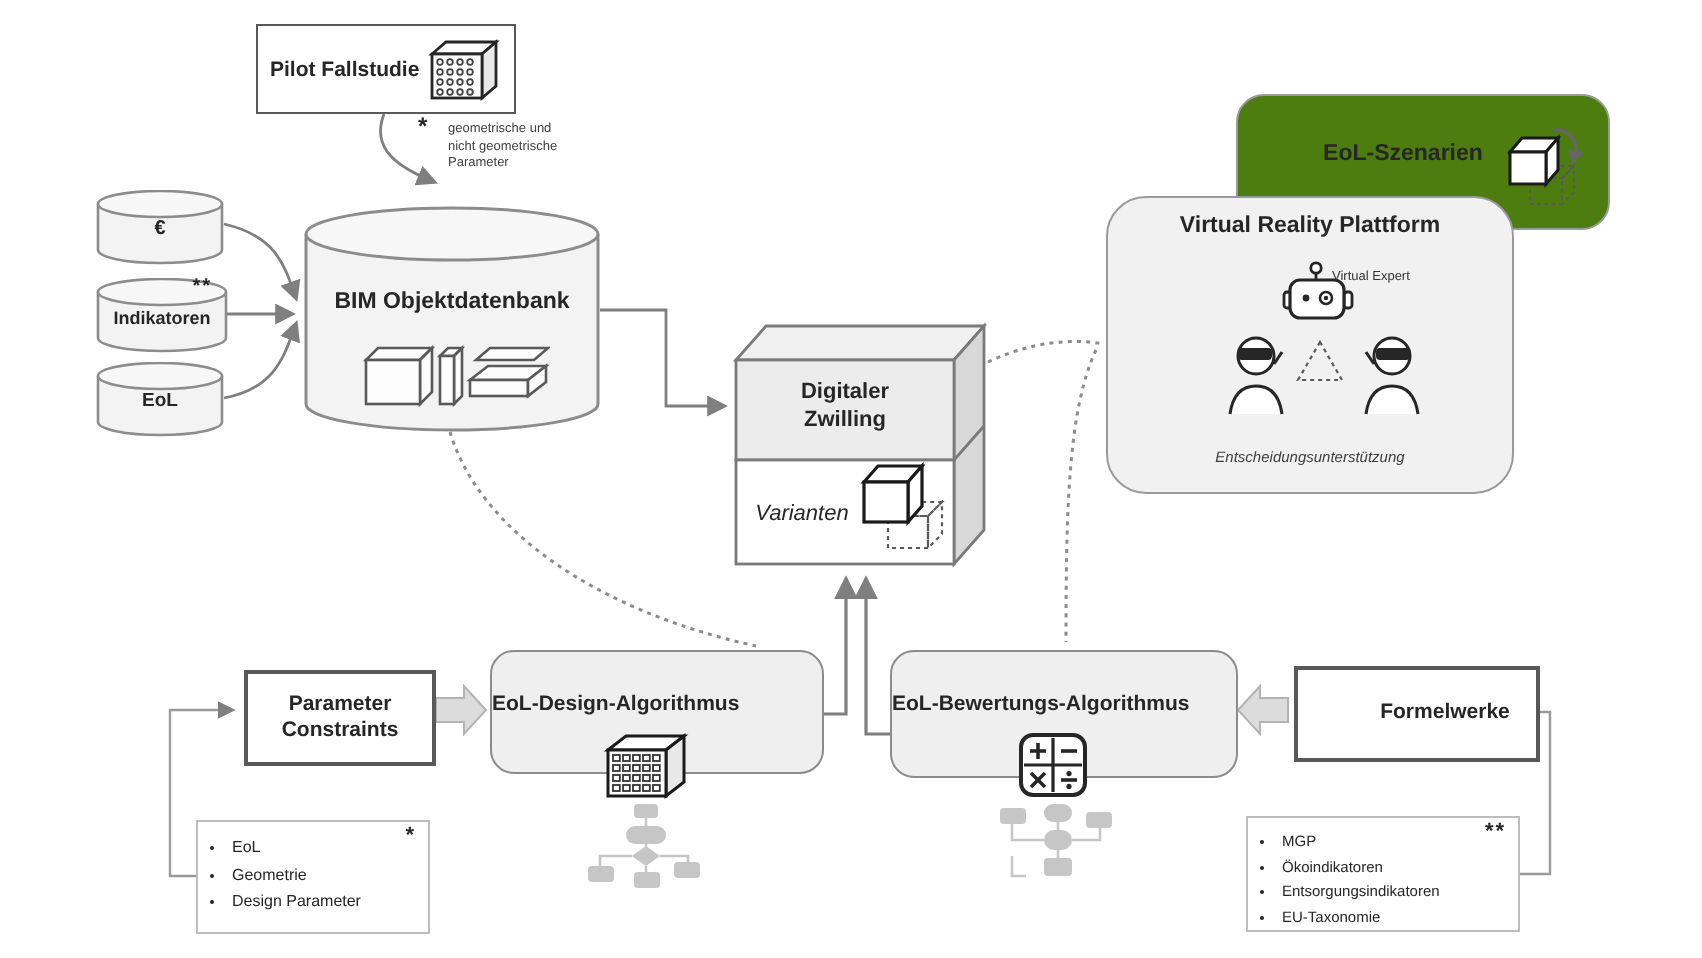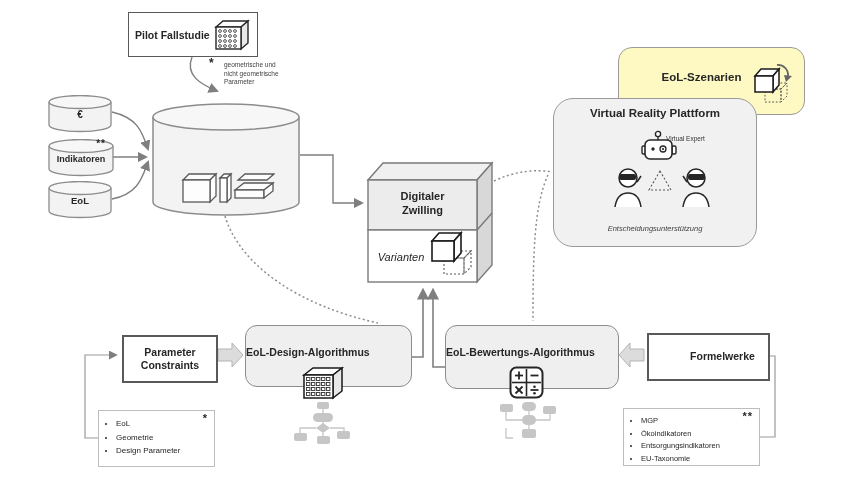--- a/index.html
+++ b/index.html
@@ -15,21 +15,21 @@
   .plainbox{position:absolute;background:#ffffff;border:2px solid #595959;z-index:2;
     display:flex;align-items:center;justify-content:center;text-align:center;
     font-weight:bold;font-size:10.5px;line-height:1.25;}
   .algobox{position:absolute;background:#efefef;border:1.5px solid #8c8c8c;border-radius:12px;z-index:2;
     display:flex;align-items:flex-start;justify-content:flex-start;font-weight:bold;font-size:10.5px;}
   .algobox .lbl{margin-top:20px;}
   .listbox{position:absolute;background:#ffffff;border:1.2px solid #bdbdbd;z-index:2;font-size:8px;}
   .listbox ul{margin:0;padding:7px 4px 0 17px;}
   .listbox li{margin:0 0 1px 0;line-height:12.5px;}
   .mark{position:absolute;top:1px;right:6px;font-weight:bold;font-size:11px;letter-spacing:1px;}
-  .roundbig{position:absolute;border:1.5px solid #9a9a9a;background:#fef9c3;}
+  .roundbig{position:absolute;border:1.5px solid #9a9a9a;background:#4d7c0f;}
 
   .cyl{position:absolute;z-index:2;}
   .cyl .lbl{position:absolute;left:0;right:0;text-align:center;font-weight:bold;}
 
   .dzlabel{position:absolute;z-index:3;text-align:center;font-weight:bold;font-size:11px;line-height:14px;}
   .italic{font-style:italic;}
   .caption{font-style:italic;font-size:7.5px;line-height:11px;text-align:center;color:#3d3d3d;}
 </style>
 </head>
 <body>
@@ -120,20 +120,21 @@
       <ellipse cx="32" cy="7" rx="31" ry="6.5" fill="#f7f7f7" stroke="#8c8c8c" stroke-width="1.3"></ellipse>
     </svg>
     <div class="lbl" style="top:14px;font-size:9.5px;">EoL</div>
   </div>
 
   <div class="cyl" style="left:152px;top:103px;width:148px;height:116px;">
     <svg width="148" height="116" viewBox="0 0 148 116">
       <path d="M1,14 v85 a73,13 0 0 0 146,0 v-85" fill="#f3f3f3" stroke="#8c8c8c" stroke-width="1.5"></path>
       <ellipse cx="74" cy="14" rx="73" ry="13" fill="#f7f7f7" stroke="#8c8c8c" stroke-width="1.5"></ellipse>
     </svg>
+    <div class="lbl" style="top:42px;font-size:11.5px;">BIM Objektdatenbank</div>
     <svg class="abs" style="left:28px;top:67px;" width="95" height="34" viewBox="0 0 95 34">
       <g fill="#fdfdfd" stroke="#595959" stroke-width="1.3">
         <polygon points="3,10 9,4 36,4 30,10"></polygon>
         <polygon points="30,10 36,4 36,26 30,32"></polygon>
         <rect x="3" y="10" width="27" height="22"></rect>
         <polygon points="40,8 44,4 51,4 47,8"></polygon>
         <polygon points="47,8 51,4 51,28 47,32"></polygon>
         <rect x="40" y="8" width="7" height="24"></rect>
         <polygon points="58,10 87,10 94,4 65,4"></polygon>
         <polygon points="55,20 84,20 93,13 64,13"></polygon>

